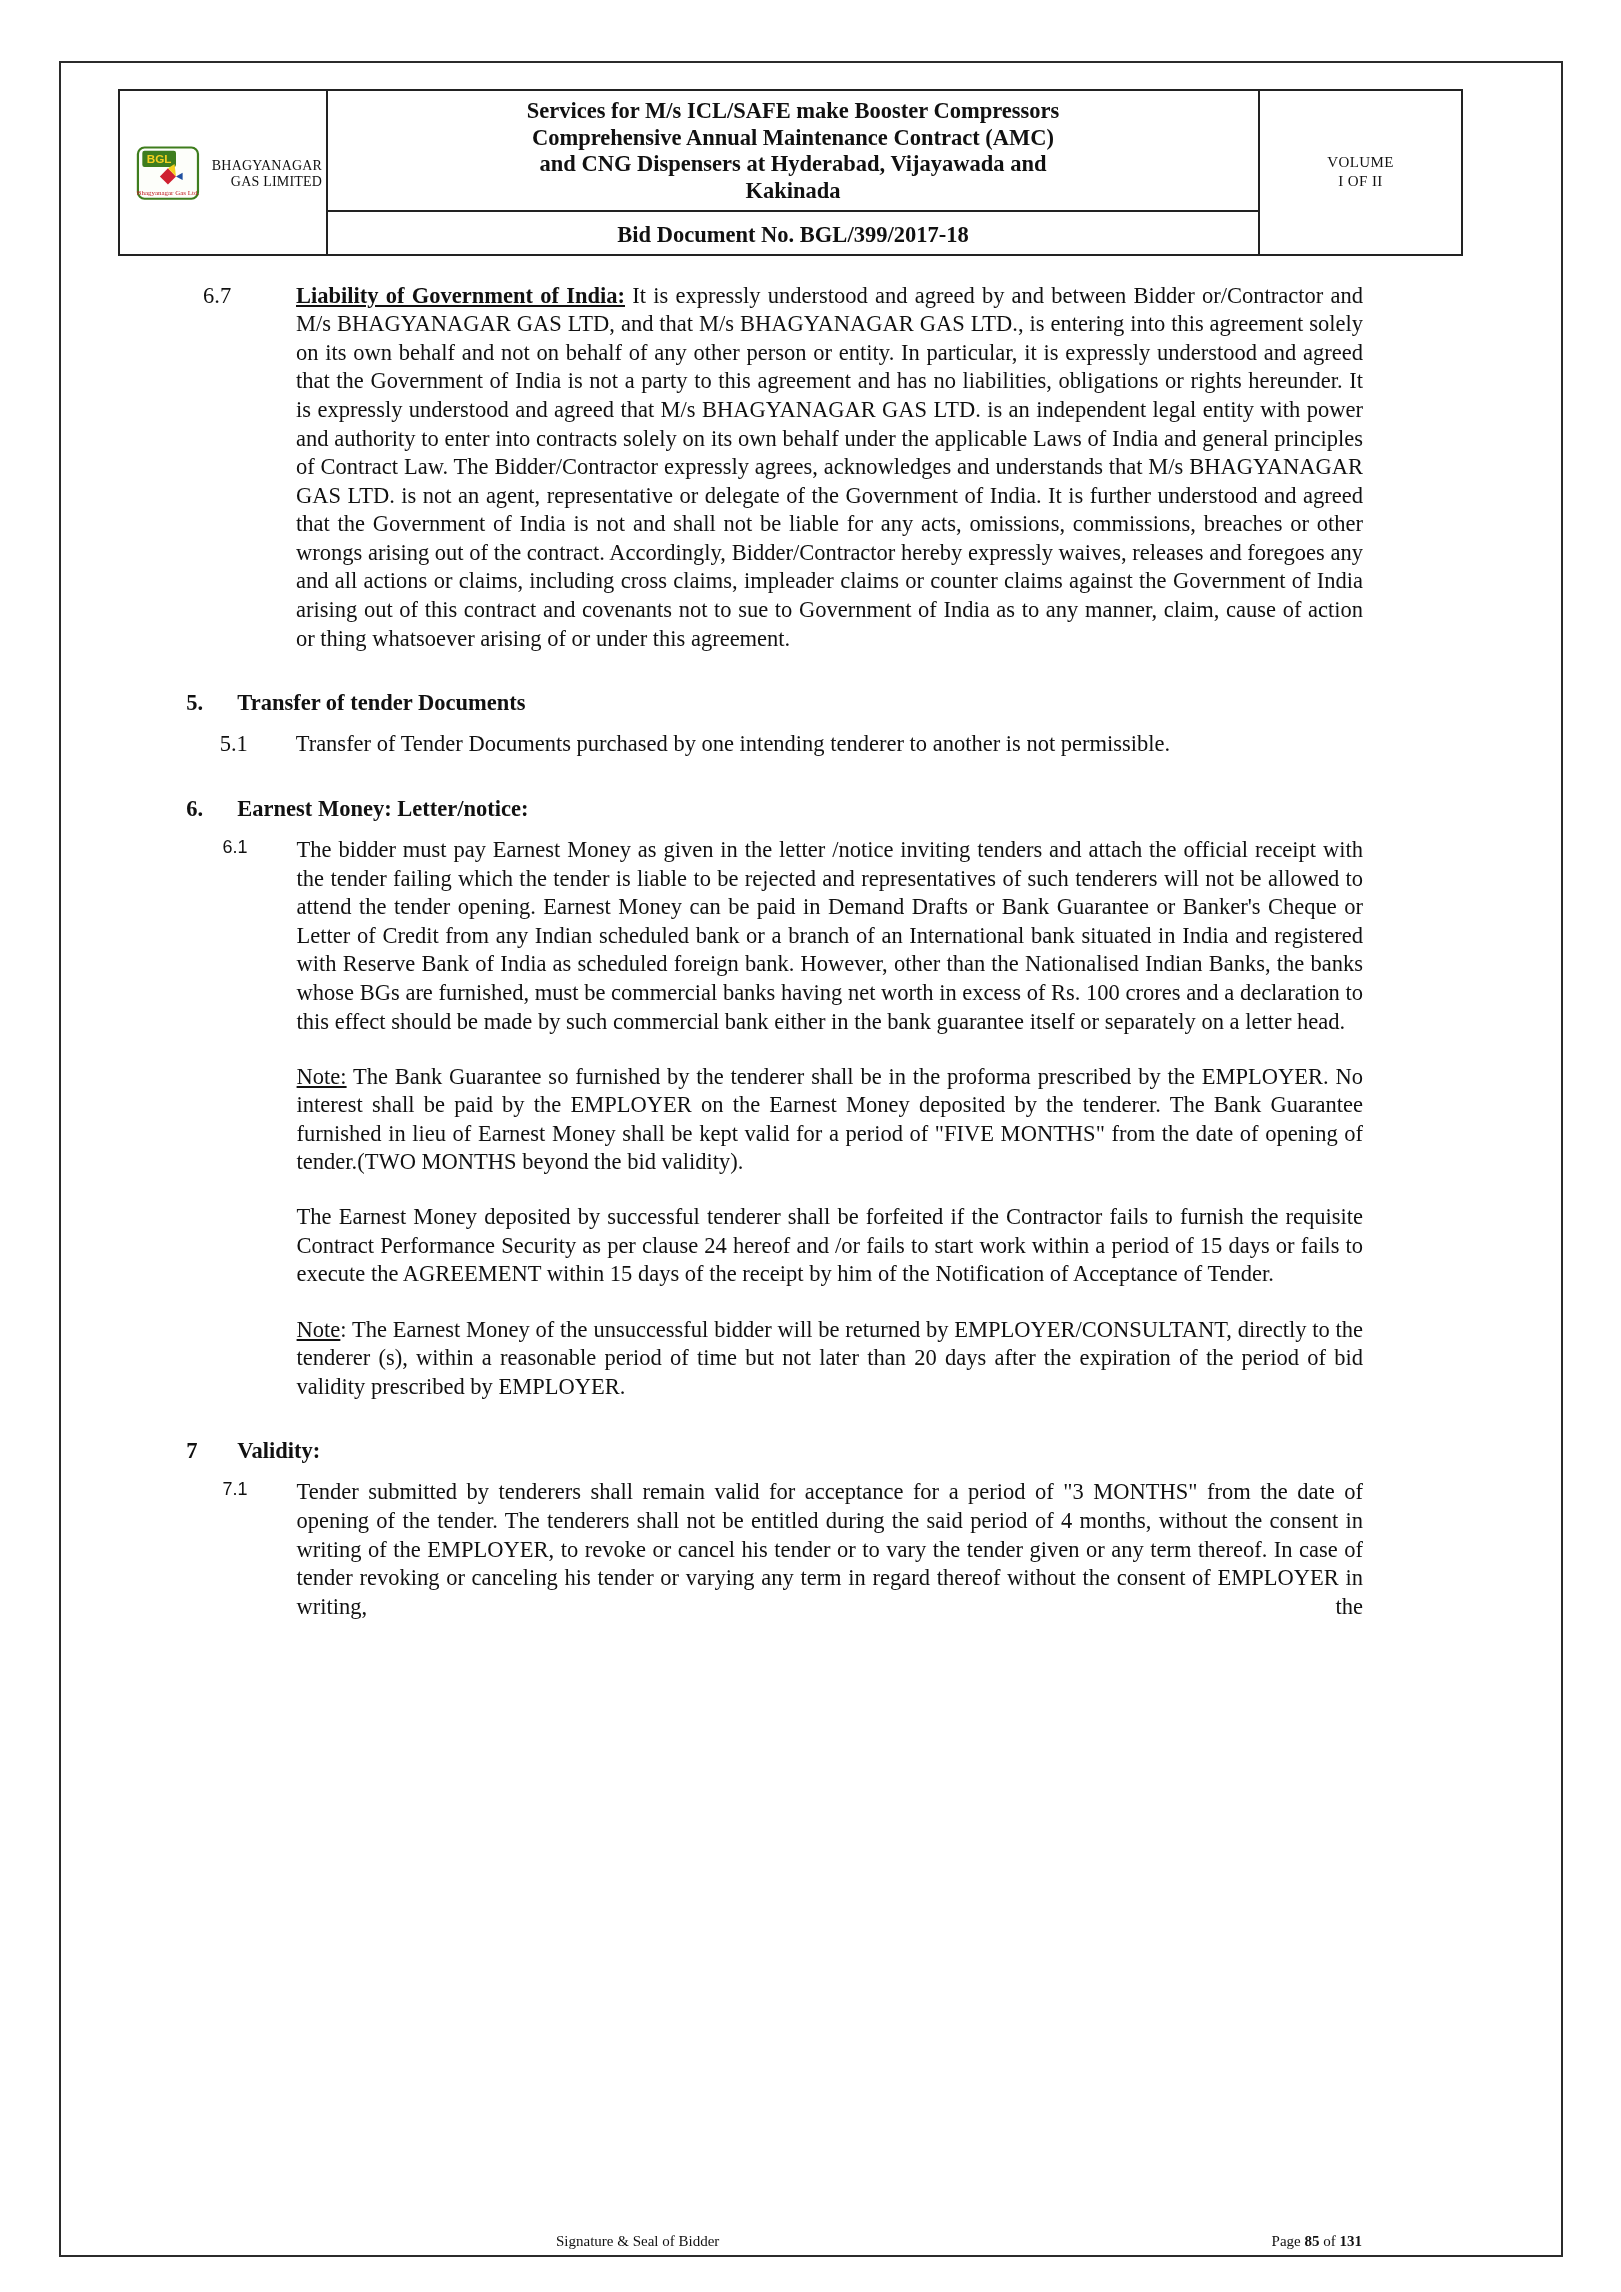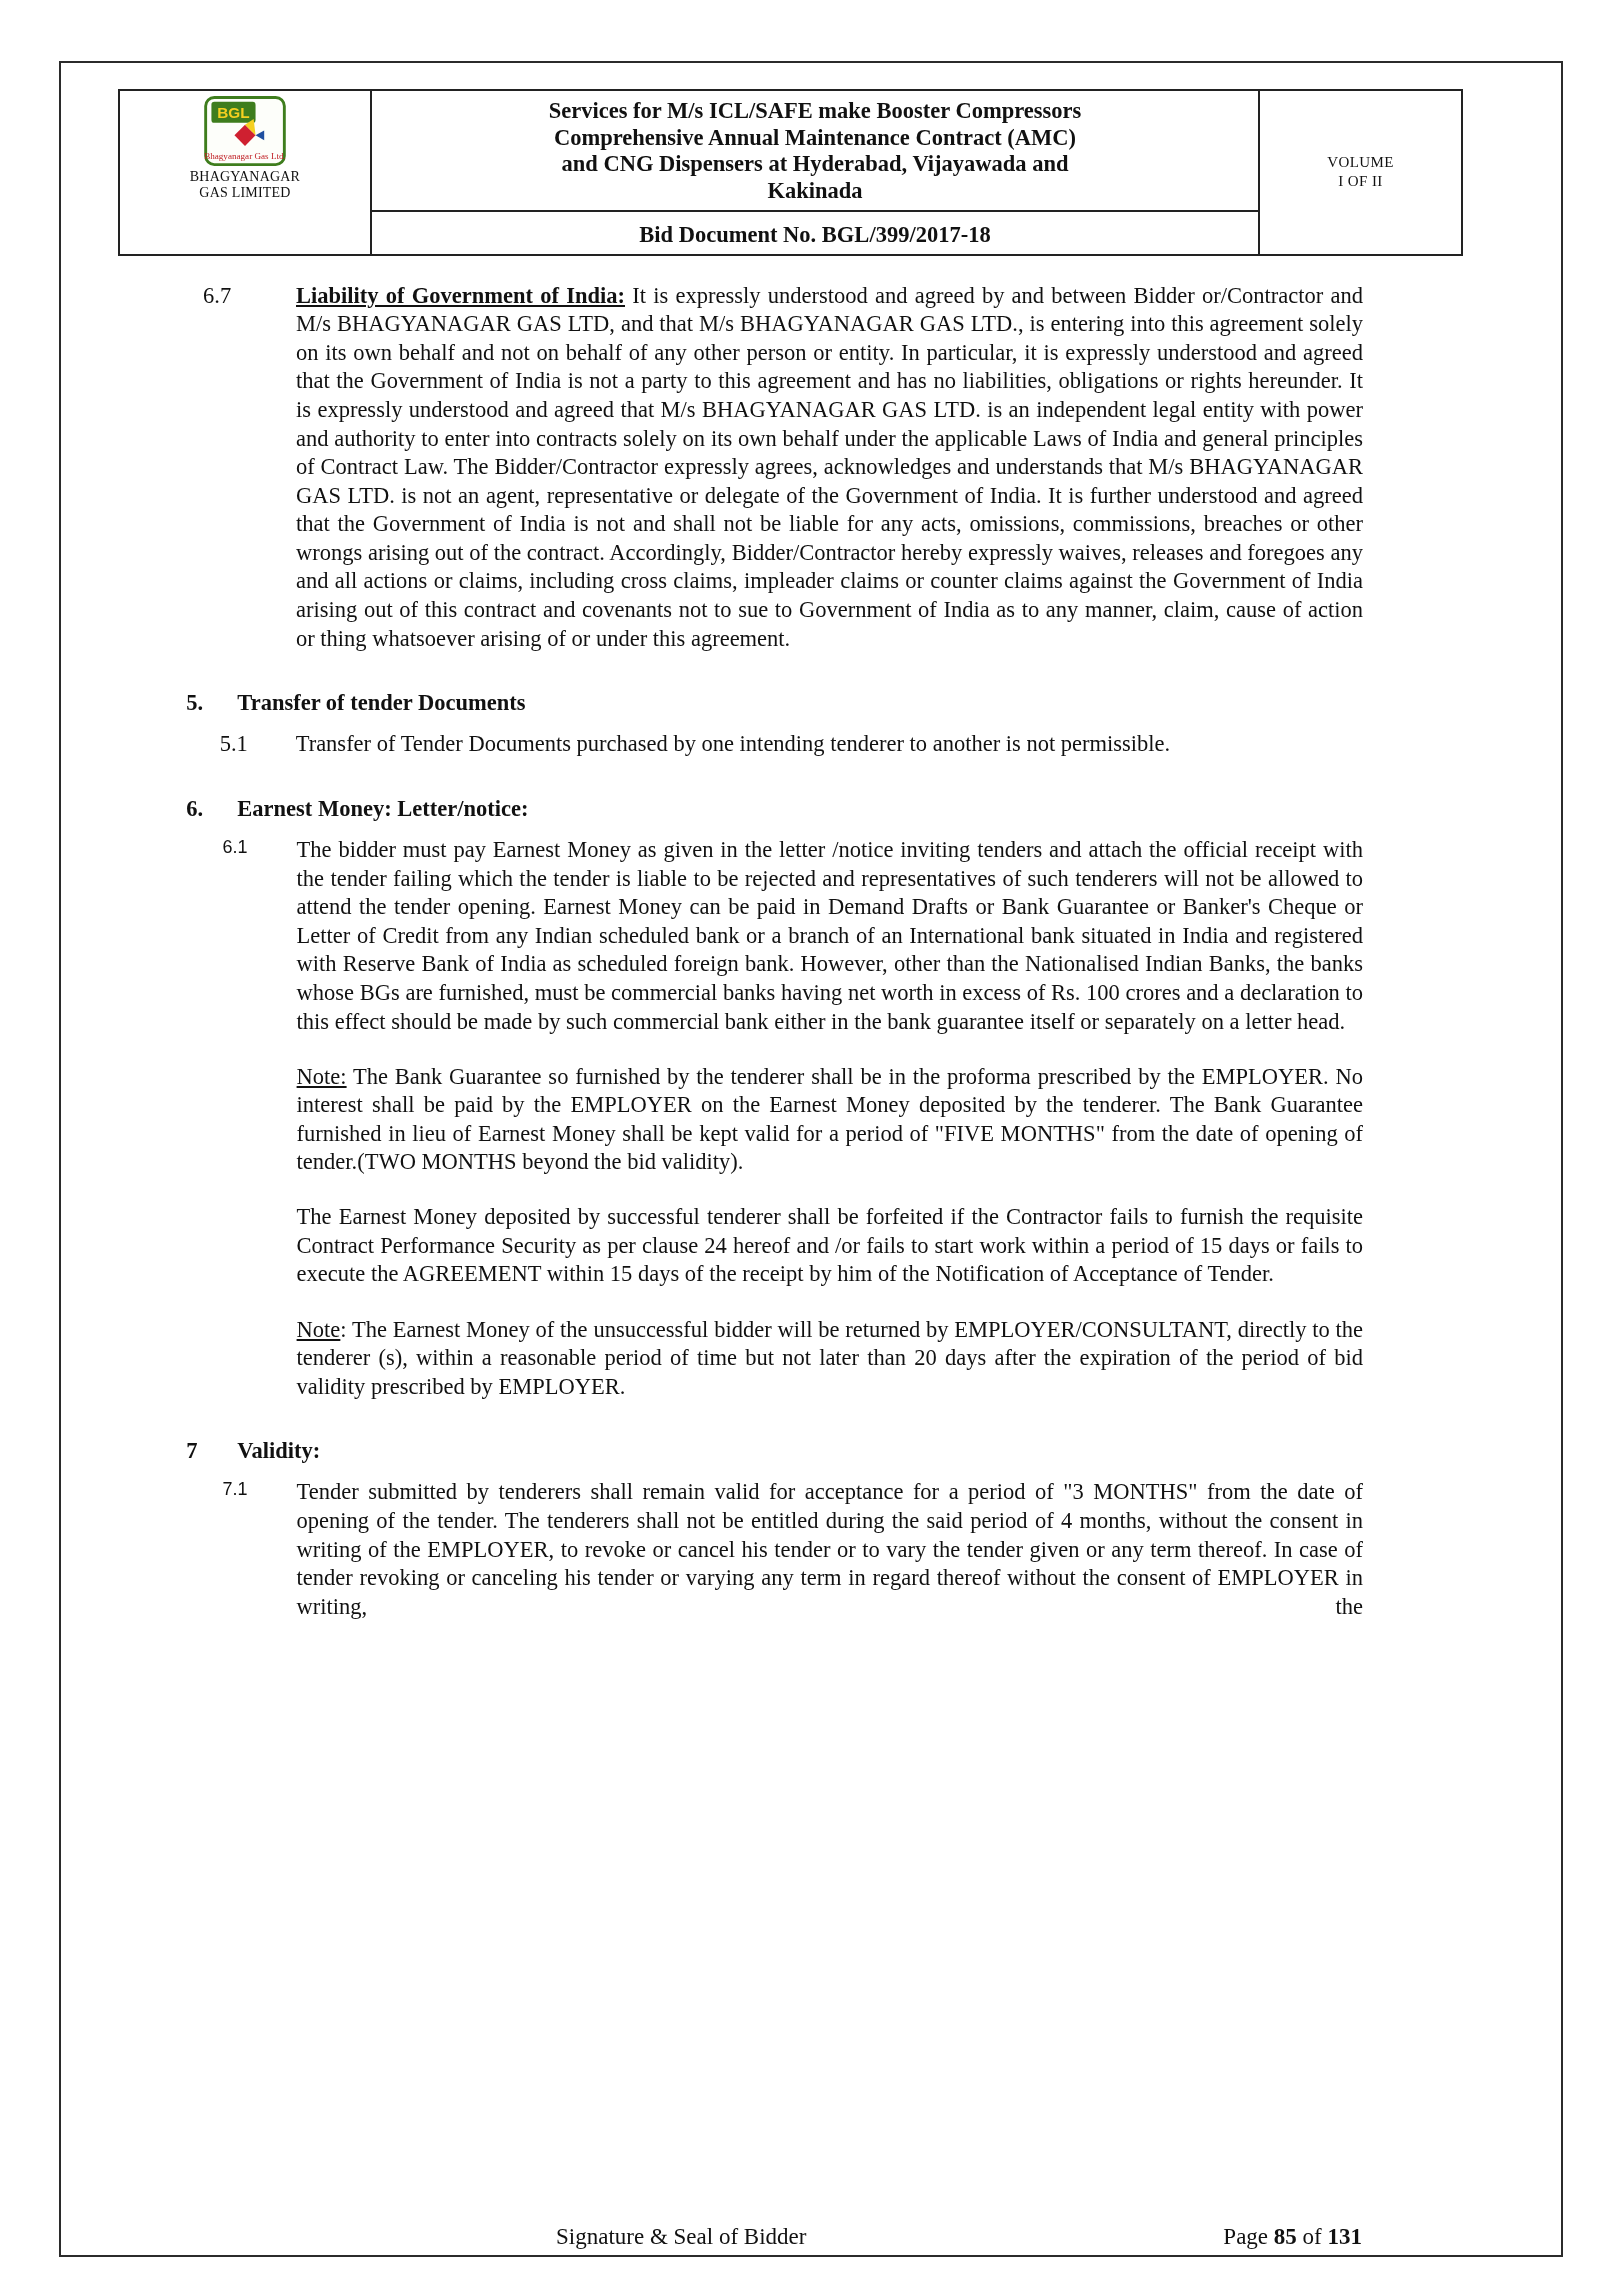--- a/index.html
+++ b/index.html
@@ -21,25 +21,25 @@
 
   
   .doc-header {
     display: flex;
     margin: 25.5px 98px 0 57px;
     border: 2px solid #222;
     align-items: stretch;
   }
   .cell { min-height: 100%; }
   .logo-cell {
-    width: 252px;
+    width: 208px;
     border-right: 2px solid #222;
     padding: 5.9px 3.9px 3.9px;
-    text-align: center;
-    display: flex; flex-direction: column; align-items: center; justify-content: flex-start;
+    text-align: right;
+    display: flex; flex-direction: row; align-items: center; justify-content: flex-start;
   }
   .company-name { font-size: 14px; line-height: 1.15; margin-top: 2px; letter-spacing: 0.2px; }
   .title-cell {
     flex: 1;
     border-right: 2px solid #222;
     text-align: center;
     padding: 7.8px 106px 5.9px;
     font-weight: 700;
   }
   .title-line { font-size: 22.5px; line-height: 1.18; }
@@ -85,21 +85,21 @@
   .ul { text-decoration: underline; }
   .justify-last { text-align-last: justify; }
 
   
   .doc-footer {
     position: absolute;
     left: 0; right: 0; bottom: 4.9px;
     display: flex;
     justify-content: space-between;
     padding: 0 199px 0 495px;
-    font-size: 23px;
+    font-size: 15px;
     text-align: center;
   }
   .b { font-weight: 700; }
 </style>
 </head>
 <body>
 
 <div class="frame">
 
   <header class="doc-header">

